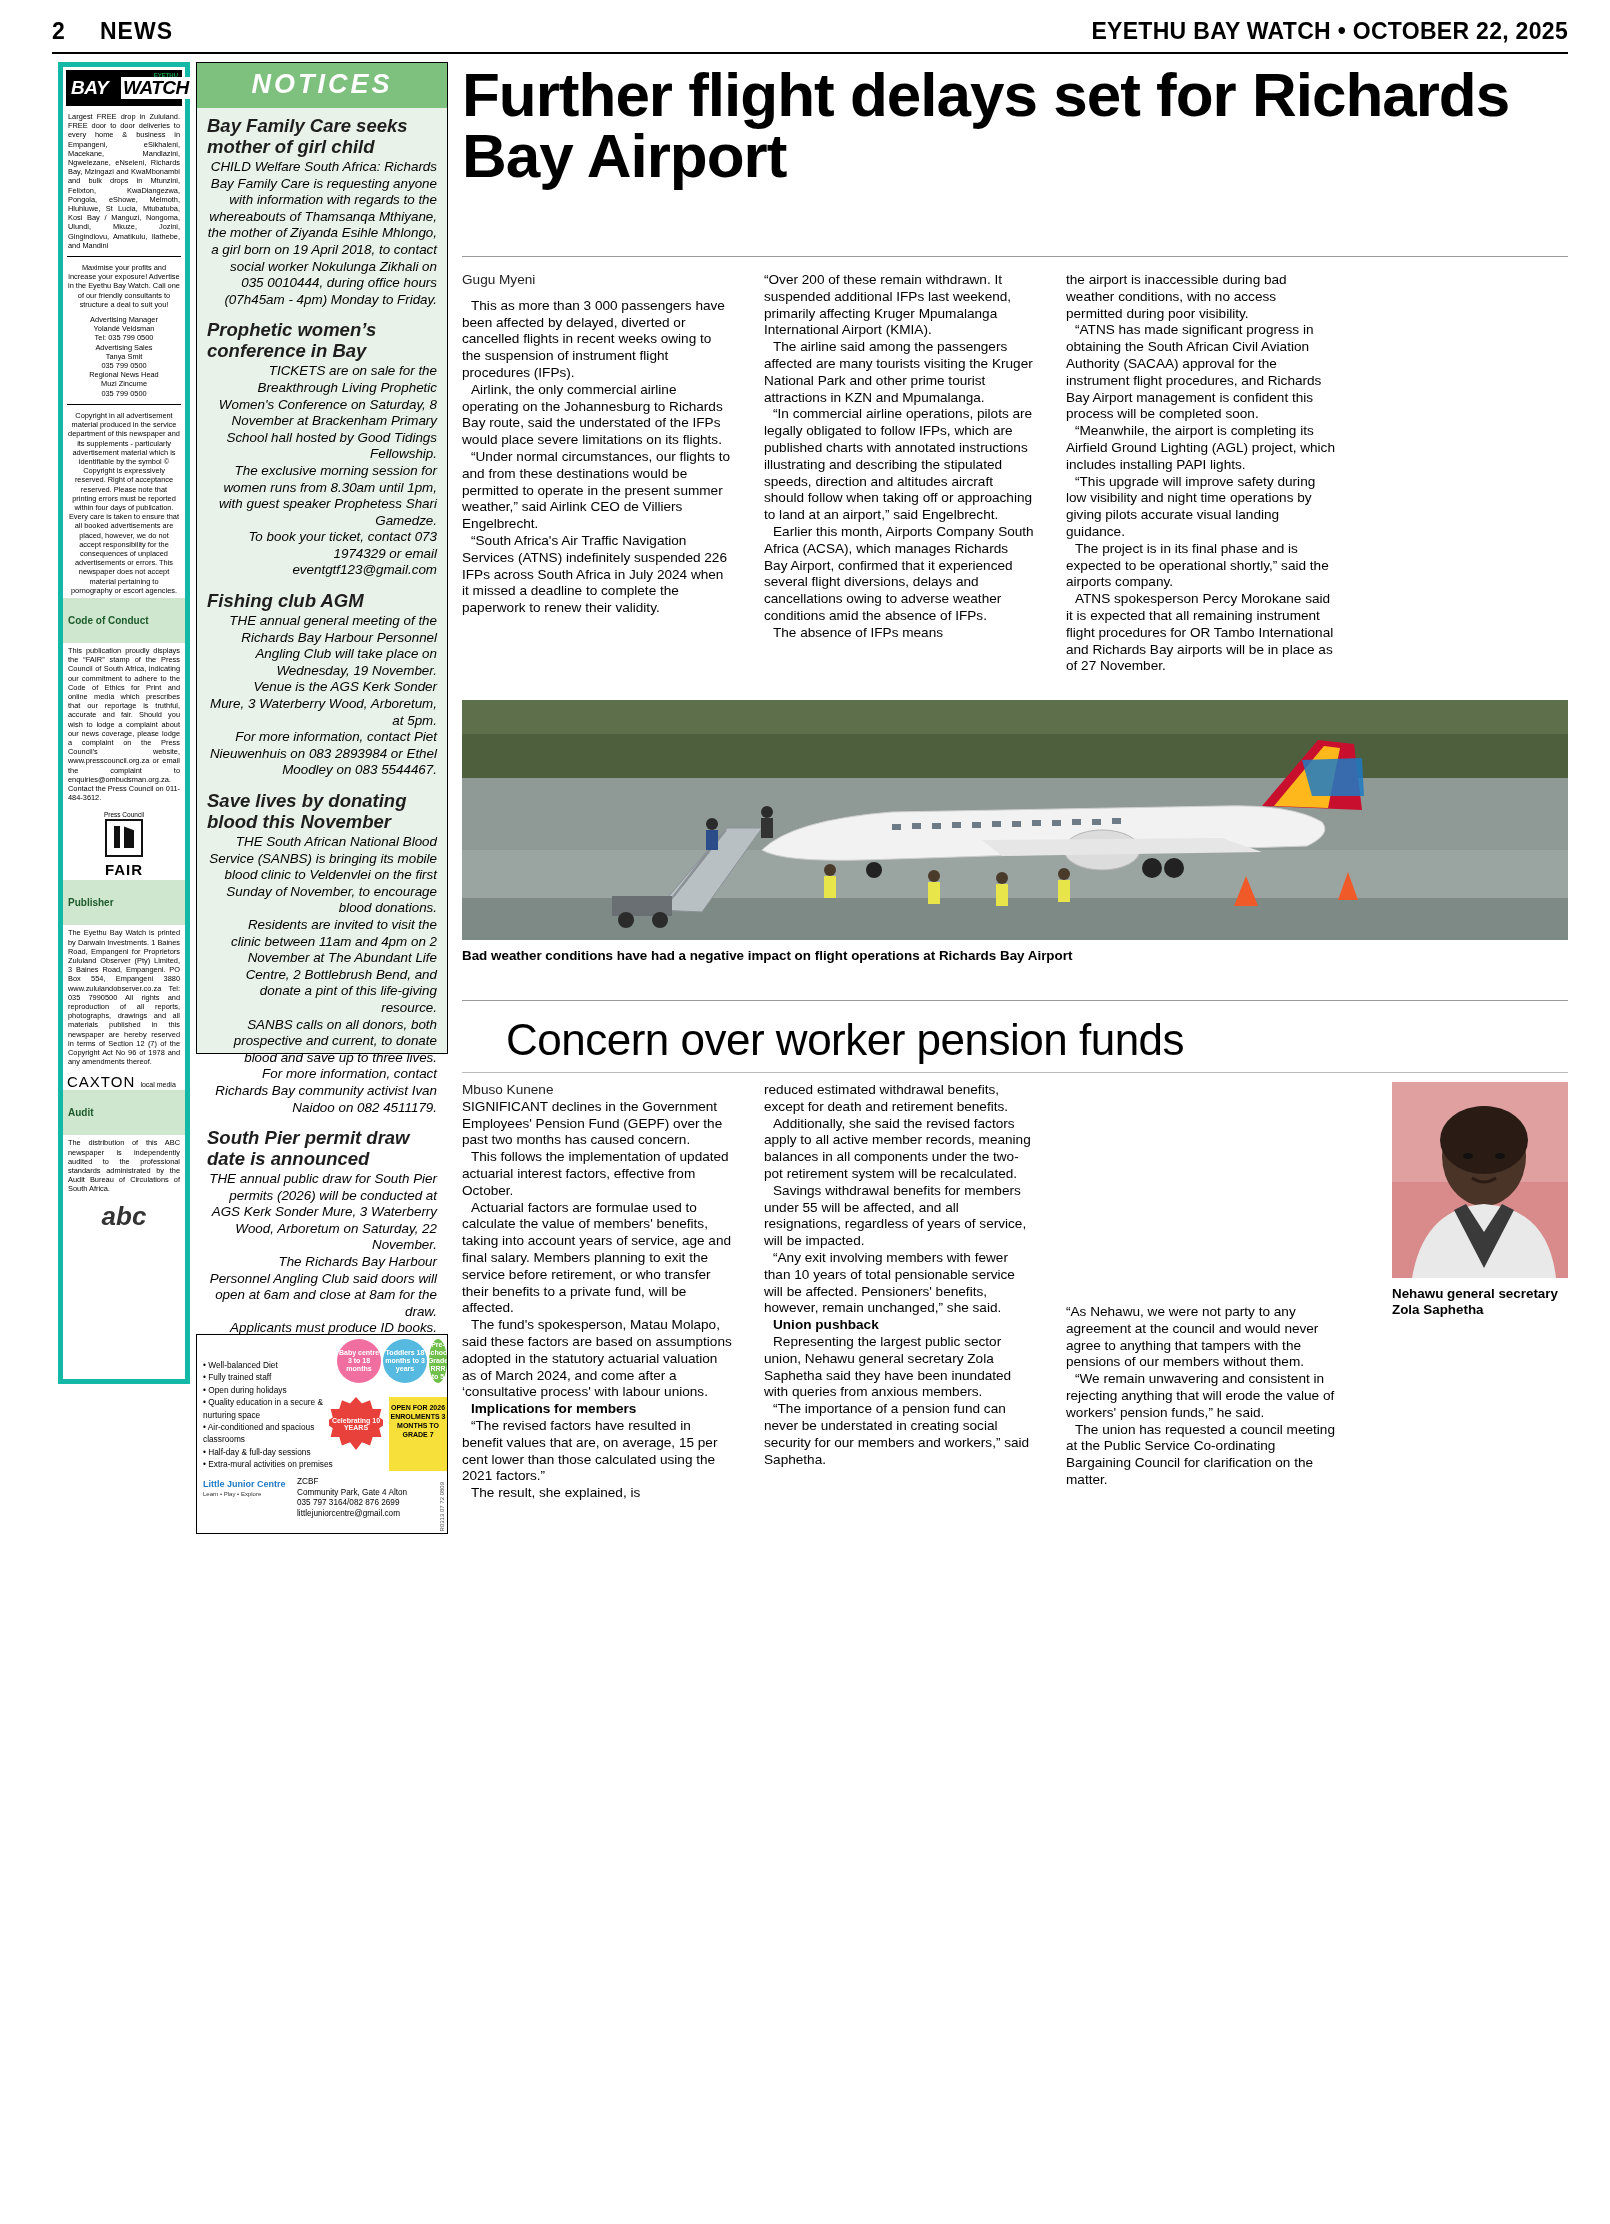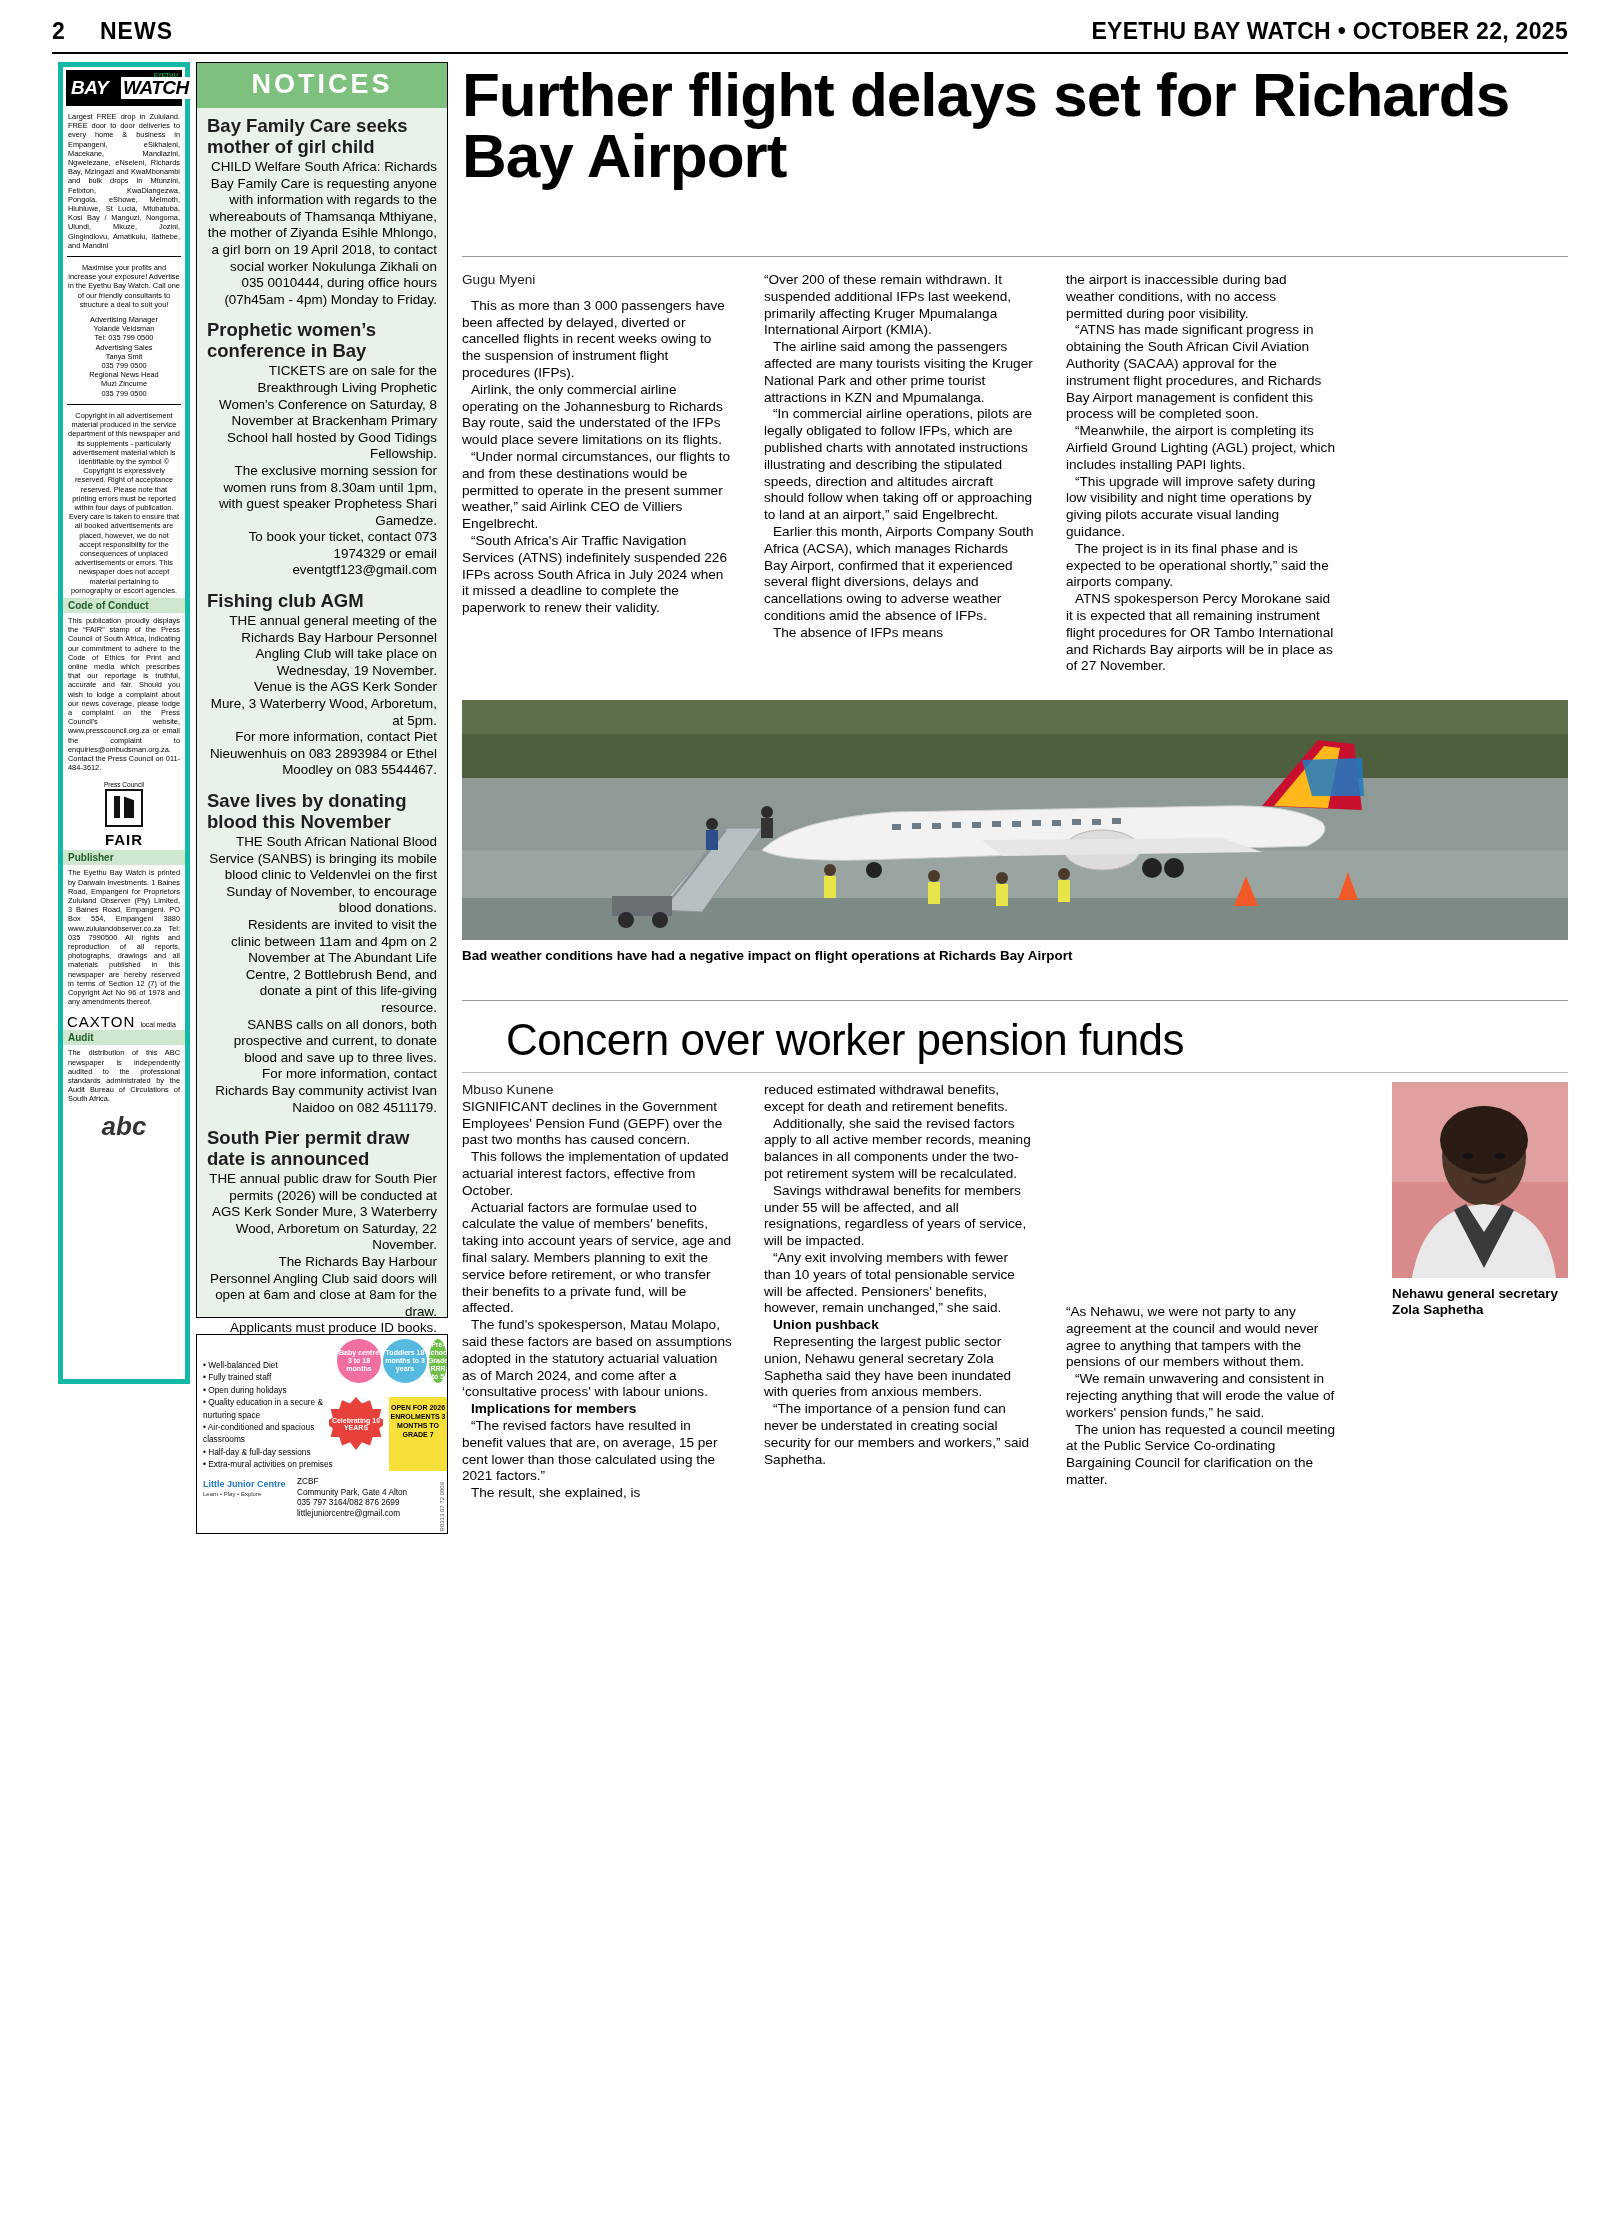--- a/index.html
+++ b/index.html
@@ -54,21 +54,21 @@
   }
   .logo-tag {
     position:absolute; right:4px; top:2px; font-size:6px; color:#0aa14b; font-weight:700;
   }
   .mini {
     font-size:7.4px; line-height:9.2px; padding:3px 5px; text-align:justify;
   }
   .hr-thin { height:1px; background:#000; margin:3px 4px; }
   .center { text-align:center; }
   .panel-head {
-    background:#b9d8b9; font-size:10px; font-weight:700; padding:2px 5px;
+    background:#b9d8b9; font-size:10px; font-weight:700; padding:17px 5px;
     color:#1d5b2a;
   }
   .panel-head.green { background:#cfe6cf; }
   .fair-box { text-align:center; padding:6px 0 2px 0; }
   .fair-logo {
     display:inline-block; width:34px; height:34px; border:2px solid #111; position:relative;
   }
   .fair-logo:before{
     content:""; position:absolute; left:7px; top:5px; width:6px; height:22px; background:#111;
   }
@@ -81,22 +81,22 @@
   .caxton {
     font-size:15px; font-weight:400; letter-spacing:1px; padding:4px 4px 0 4px;
   }
   .caxton small { font-size:7px; letter-spacing:0; }
   .abc-logo {
     font-size:26px; font-weight:700; font-style:italic; color:#333; text-align:center; padding-top:4px;
   }
 
   
   .notices {
-    position:absolute; left:196px; top:62px; width:252px; height:1256px;
-    border:1px solid #000; box-sizing:border-box; background:#e8f2e8;
+    position:absolute; left:196px; top:62px; width:252px; height:992px;
+    border:1px solid #000; box-sizing:border-box; background:#e8f2e8;font-style:italic;
   }
   .notices-head {
     background:#7ec07e; color:#fff; font-size:27px; font-weight:800; letter-spacing:3px;
     text-align:center; padding:6px 0 8px 0;
   }
   .notice-title {
     font-size:18.5px; font-weight:800; line-height:21px; color:#1e1e1e; padding:7px 10px 2px 10px;
   }
   .notice-body {
     font-size:13.4px; line-height:16.6px; padding:0 10px 4px 10px; text-align:right;

